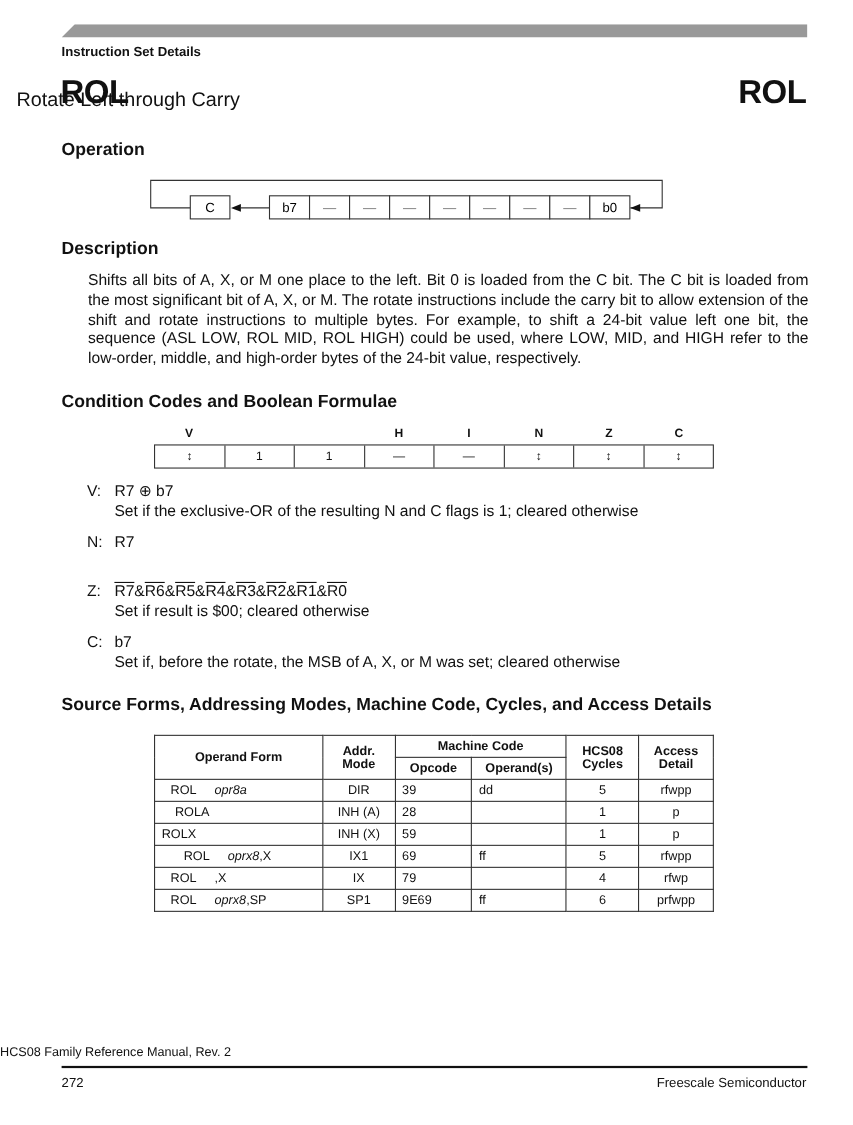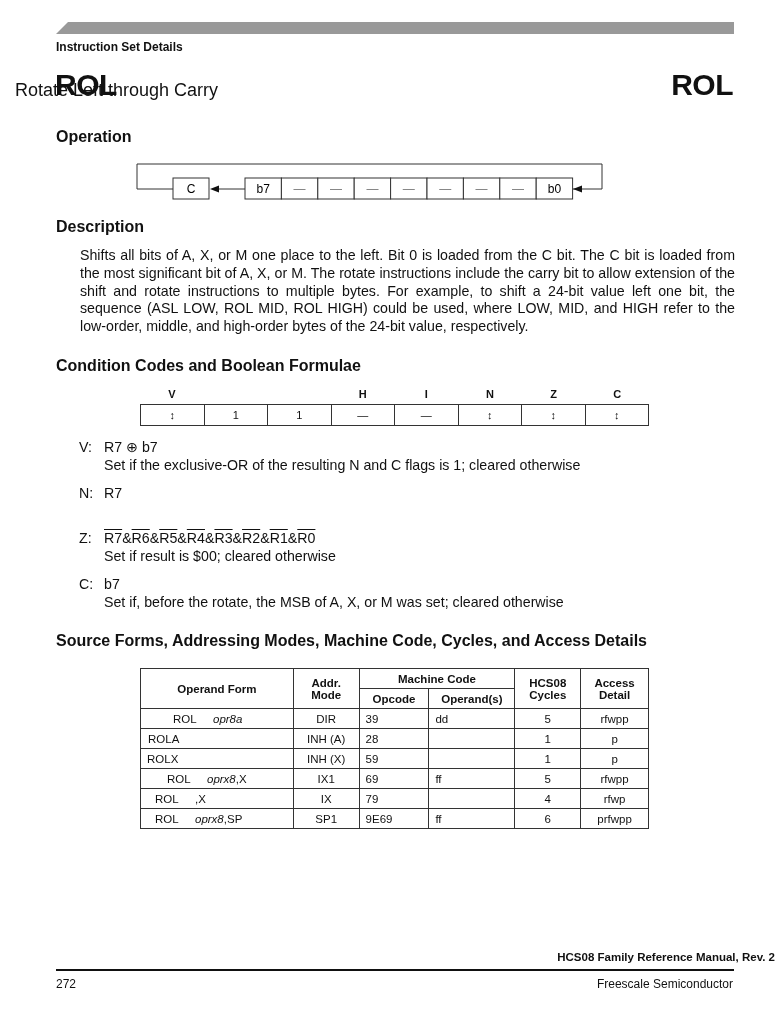--- a/index.html
+++ b/index.html
@@ -23,21 +23,21 @@
   .formula { left:79px; font-size:14.2px; line-height:18px; }
   .formula .lbl { display:inline-block; width:25px; }
   .formula .desc2 { padding-left:25px; }
   .ov { text-decoration:overline; }
   table.sf { position:absolute; left:140px; top:668px; border-collapse:collapse; font-size:11.5px; width:509px; }
   table.sf td, table.sf th { border:1px solid #333; padding:0 6px; height:19px; }
   table.sf th { font-weight:bold; }
   .c { text-align:center; }
   .r { text-align:left; }
   .it { font-style:italic; }
-  .footer-title { left:0; width:775px; top:951px; text-align:right; font-size:11.5px; font-weight:bold; }
+  .footer-title { left:0; width:775px; top:951px; text-align:left; font-size:11.5px; font-weight:normal; }
   .footer-line { left:56px; top:969px; width:678px; height:2px; background:#111; }
   .page-num { left:56px; top:977px; font-size:12px; }
   .company { right:42px; top:977px; font-size:12px; }
 </style>
 </head>
 <body>
 
 <svg class="abs topbar" viewBox="0 0 678 12" preserveAspectRatio="none">
   <polygon points="12,0 678,0 678,12 0,12" fill="#999"></polygon>
 </svg>
@@ -131,29 +131,29 @@
       <th rowspan="2" style="width:52px">HCS08 Cycles</th>
       <th rowspan="2" style="width:54px">Access Detail</th>
     </tr>
     <tr>
       <th style="width:56px">Opcode</th>
       <th style="width:72px">Operand(s)</th>
     </tr>
   </thead>
   <tbody id="sf-body">
       <tr>
-        <td style="padding-left:32px"><span style="display:inline-block;width:40px">ROL</span><span class="it">opr8a</span><span></span></td>
+        <td style="padding-left:14px"><span style="display:inline-block;width:40px">ROL</span><span class="it">opr8a</span><span></span></td>
         <td class="c">DIR</td>
         <td class="r">39</td>
         <td>dd</td>
         <td class="c">5</td>
         <td class="c">rfwpp</td>
       </tr>
       <tr>
-        <td style="padding-left:7px"><span style="display:inline-block;width:40px">ROLA</span><span class="it"></span><span></span></td>
+        <td style="padding-left:18px"><span style="display:inline-block;width:40px">ROLA</span><span class="it"></span><span></span></td>
         <td class="c">INH (A)</td>
         <td class="r">28</td>
         <td></td>
         <td class="c">1</td>
         <td class="c">p</td>
       </tr>
       <tr>
         <td style="padding-left:6px"><span style="display:inline-block;width:40px">ROLX</span><span class="it"></span><span></span></td>
         <td class="c">INH (X)</td>
         <td class="r">59</td>

